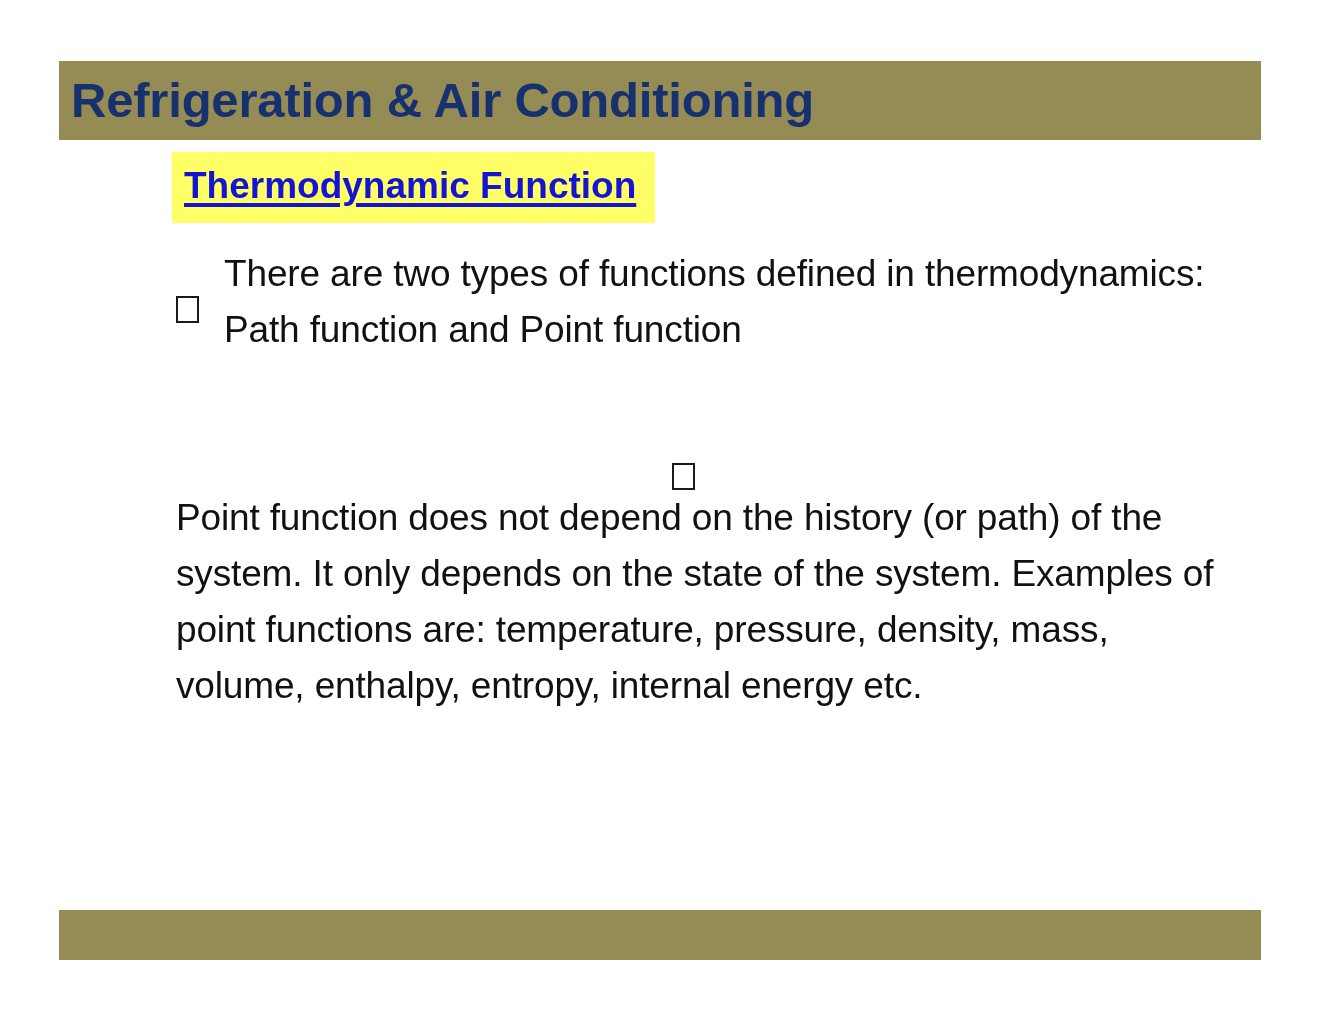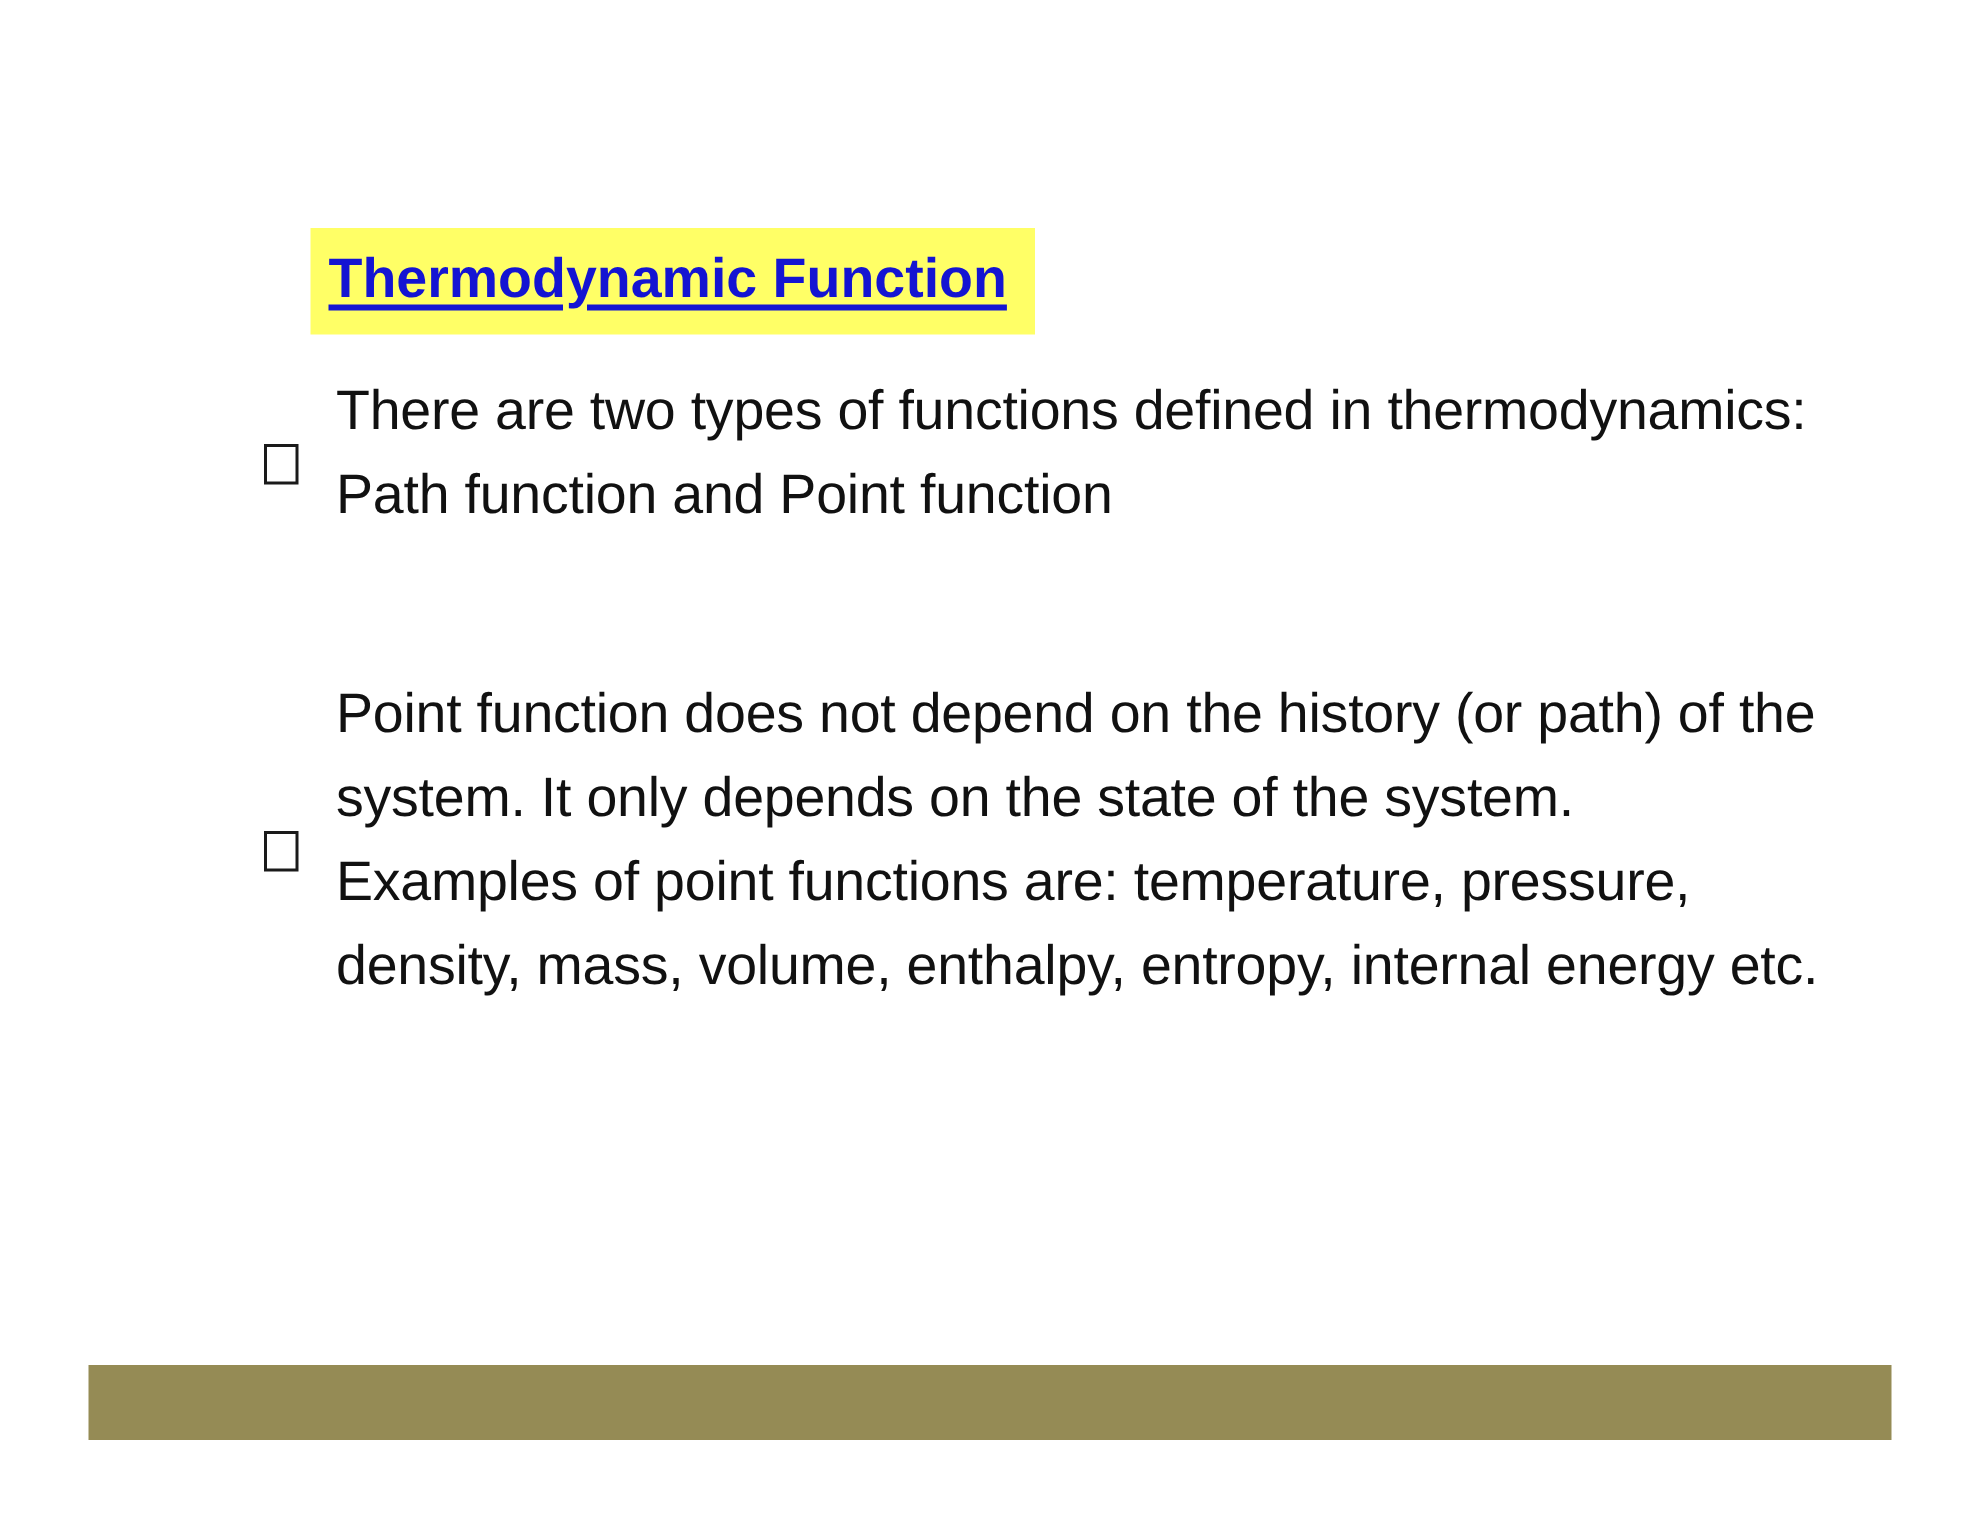--- a/index.html
+++ b/index.html
@@ -48,21 +48,20 @@
     white-space: nowrap;
     line-height: 1;
   }
 
   
   .subtitle-wrap {
     position: absolute;
     left: 172px;
     top: 152px;
     height: 71px;
-    margin-left: 35px;
   }
 
   .subtitle {
     display: inline-block;
     background: #FFFF66;
     padding: 6px 19px 8px 12px;
     box-sizing: border-box;
     height: 71px;
   }
 
@@ -92,20 +91,21 @@
     align-items: center;
     padding-left: 0;
   }
 
   .bullet + .bullet {
     margin-top: 28px;
   }
 
   .bullet.gap-before {
     margin-top: 90px;
+    flex-direction: column;
   }
 
   .bullet-marker {
     flex: 0 0 auto;
     width: 23px;
     height: 27px;
     border: 2px solid #1a1a1a;
     box-sizing: border-box;
     margin-top: 15px;
     margin-right: 25px;
@@ -131,20 +131,23 @@
     width: 1202px;
     height: 50px;
     background: #958B55;
   }
 </style>
 </head>
 <body>
 
 <div class="slide">
 
+  <div class="title-bar">
+    <div class="title-text">Refrigeration &amp; Air Conditioning</div>
+  </div>
 
   <div class="subtitle-wrap">
     <span class="subtitle">
       <span class="subtitle-text">Thermodynamic Function</span>
     </span>
   </div>
 
   <div class="body-area">
 
     <div class="bullet">

